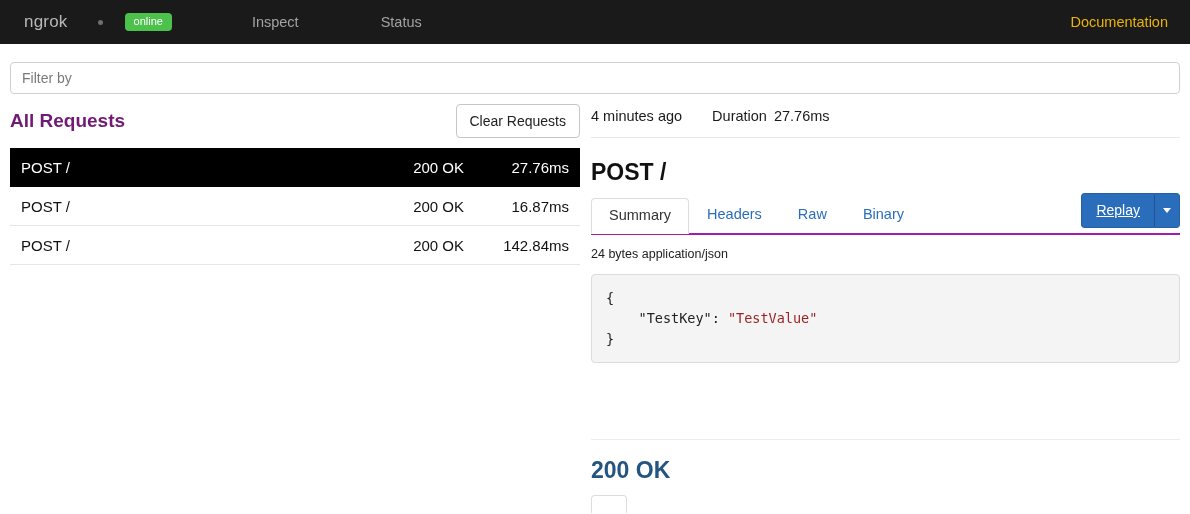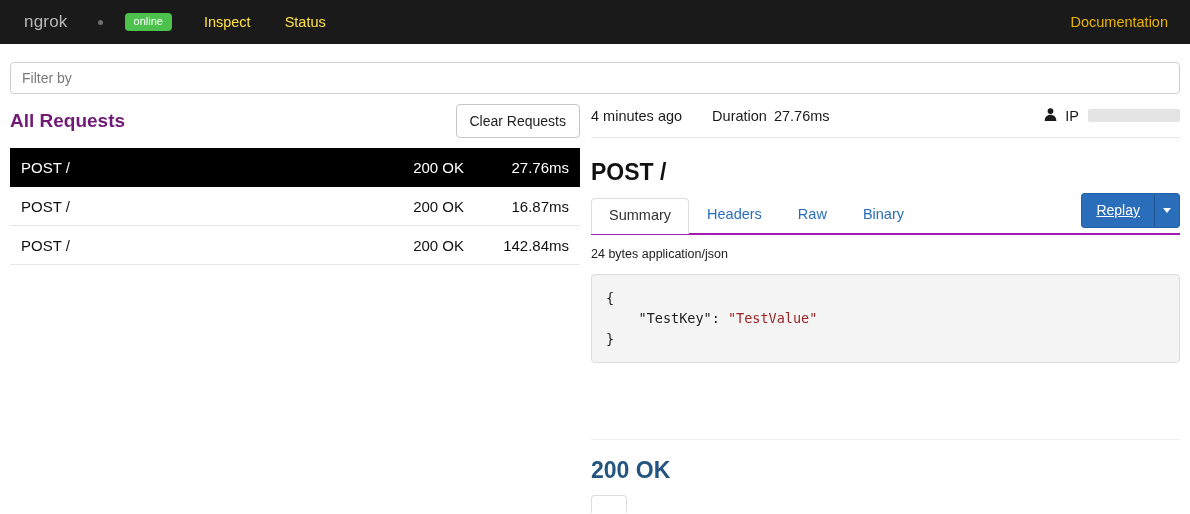--- a/index.html
+++ b/index.html
@@ -37,24 +37,25 @@
     background: #4cc14c;
     color: #ffffff;
     font-size: 11px;
     font-weight: normal;
     padding: 3px 9px 4px;
     border-radius: 4px;
     line-height: 1;
     margin-right: 32px;
   }
   .nav-link {
-    color: #fde047;
+    color: #a3a3a3;
     font-size: 14.5px;
     margin-right: 34px;
     text-decoration: none;
+    margin-left: 48px;
   }
   .nav-right {
     position: absolute;
     right: 22px;
     top: 50%;
     transform: translateY(-50%);
     color: #eab308;
     font-size: 14.5px;
     text-decoration: none;
   }
@@ -327,30 +328,20 @@
     </div>
   </div>
 
   <div class="right-pane">
 
     <div class="meta-row">
       <span class="meta-ago">4 minutes ago</span>
       <span class="meta-dur-label">Duration</span>
       <span>27.76ms</span>
       <span class="meta-spacer"></span>
-      <span class="ip-group">
-        <span class="person-icon">
-          <svg width="15" height="15" viewBox="0 0 16 16" aria-hidden="true">
-            <circle cx="8" cy="4.3" r="3.1" fill="#1a1a1a"></circle>
-            <path d="M1.8 15 C1.8 10.6 4.6 8.3 8 8.3 C11.4 8.3 14.2 10.6 14.2 15 Z" fill="#1a1a1a"></path>
-          </svg>
-        </span>
-        <span class="ip-label">IP</span>
-        <span class="ip-redacted"></span>
-      </span>
     </div>
 
     <h1 class="req-title">POST /</h1>
 
     <div class="tabs-row">
       <span class="tab active">Summary</span>
       <span class="tab">Headers</span>
       <span class="tab">Raw</span>
       <span class="tab">Binary</span>
 

